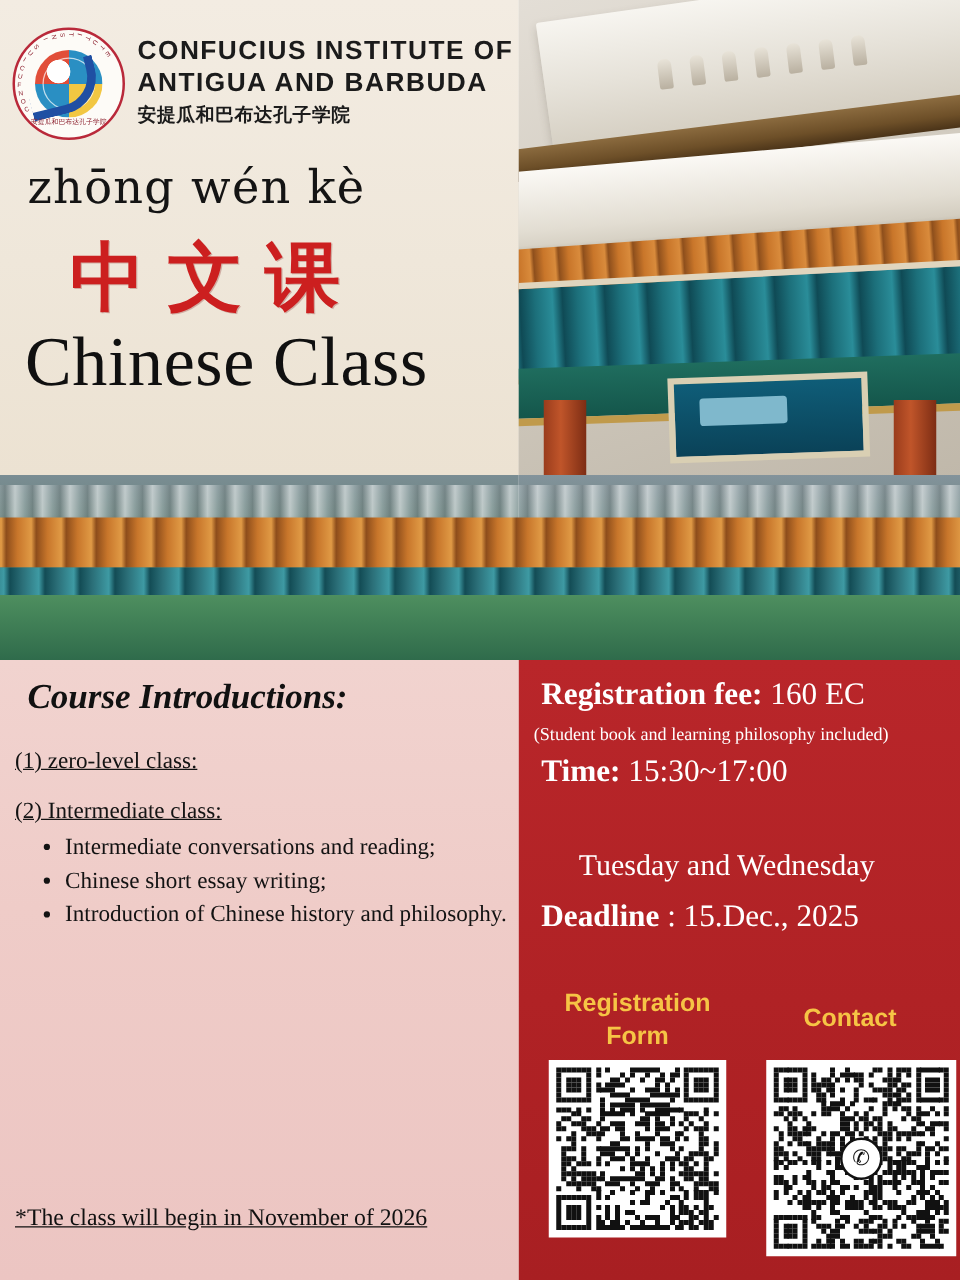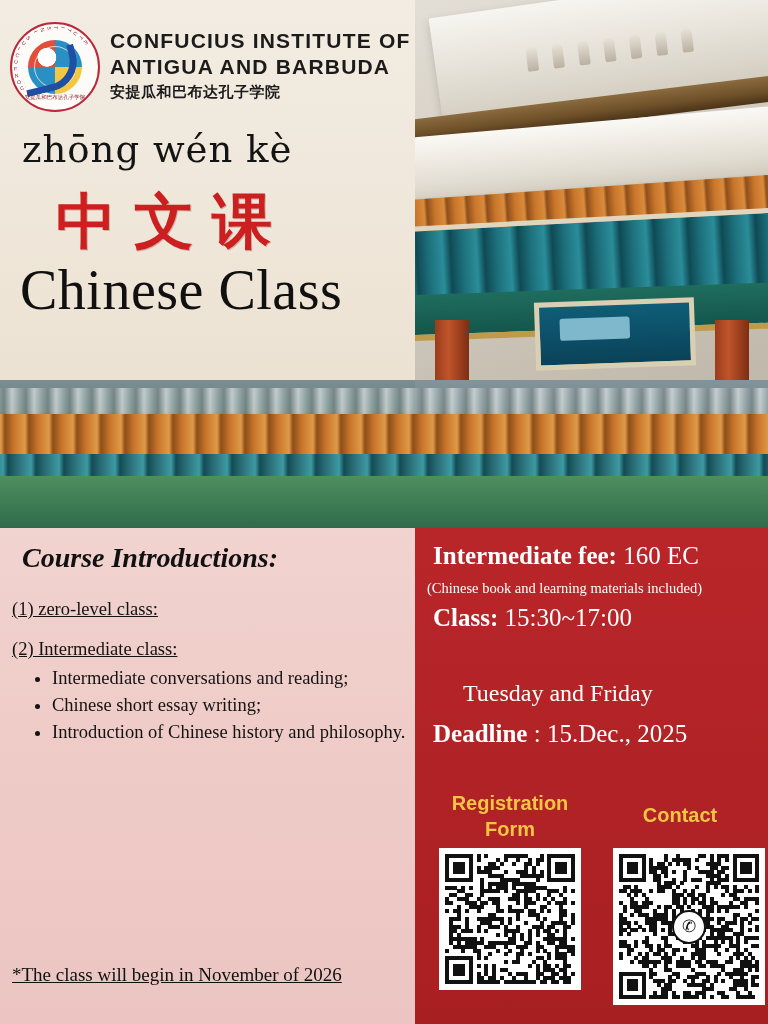--- a/index.html
+++ b/index.html
@@ -585,30 +585,30 @@
             <li>Introduction of Chinese history and philosophy.</li>
           </ul>
         </div>
       </div>
 
       <div class="note">*The class will begin in November of 2026</div>
     </div>
 
     <div class="bottom-right">
       <div class="r-line reg-fee">
-        <span>Intermediate fee:</span>
+        <span>Registration fee:</span>
         <span class="val">160 EC</span>
       </div>
-      <div class="r-line reg-sub">(Chinese book and learning materials included)</div>
+      <div class="r-line reg-sub">(Student book and learning philosophy included)</div>
 
       <div class="r-line time-line">
-        <span>Class:</span>
+        <span>Time:</span>
         <span class="val">15:30~17:00</span>
       </div>
-      <div class="r-line days2">Tuesday and Friday</div>
+      <div class="r-line days2">Tuesday and Wednesday</div>
 
       <div class="r-line deadline">
         <span>Deadline</span>
         <span class="val">:  15.Dec., 2025</span>
       </div>
 
       <div class="qr-head qr-head-2">Contact</div>
       <div class="qr-head qr-head-1">Registration Form</div>
 
       <div class="qr qr-1">

